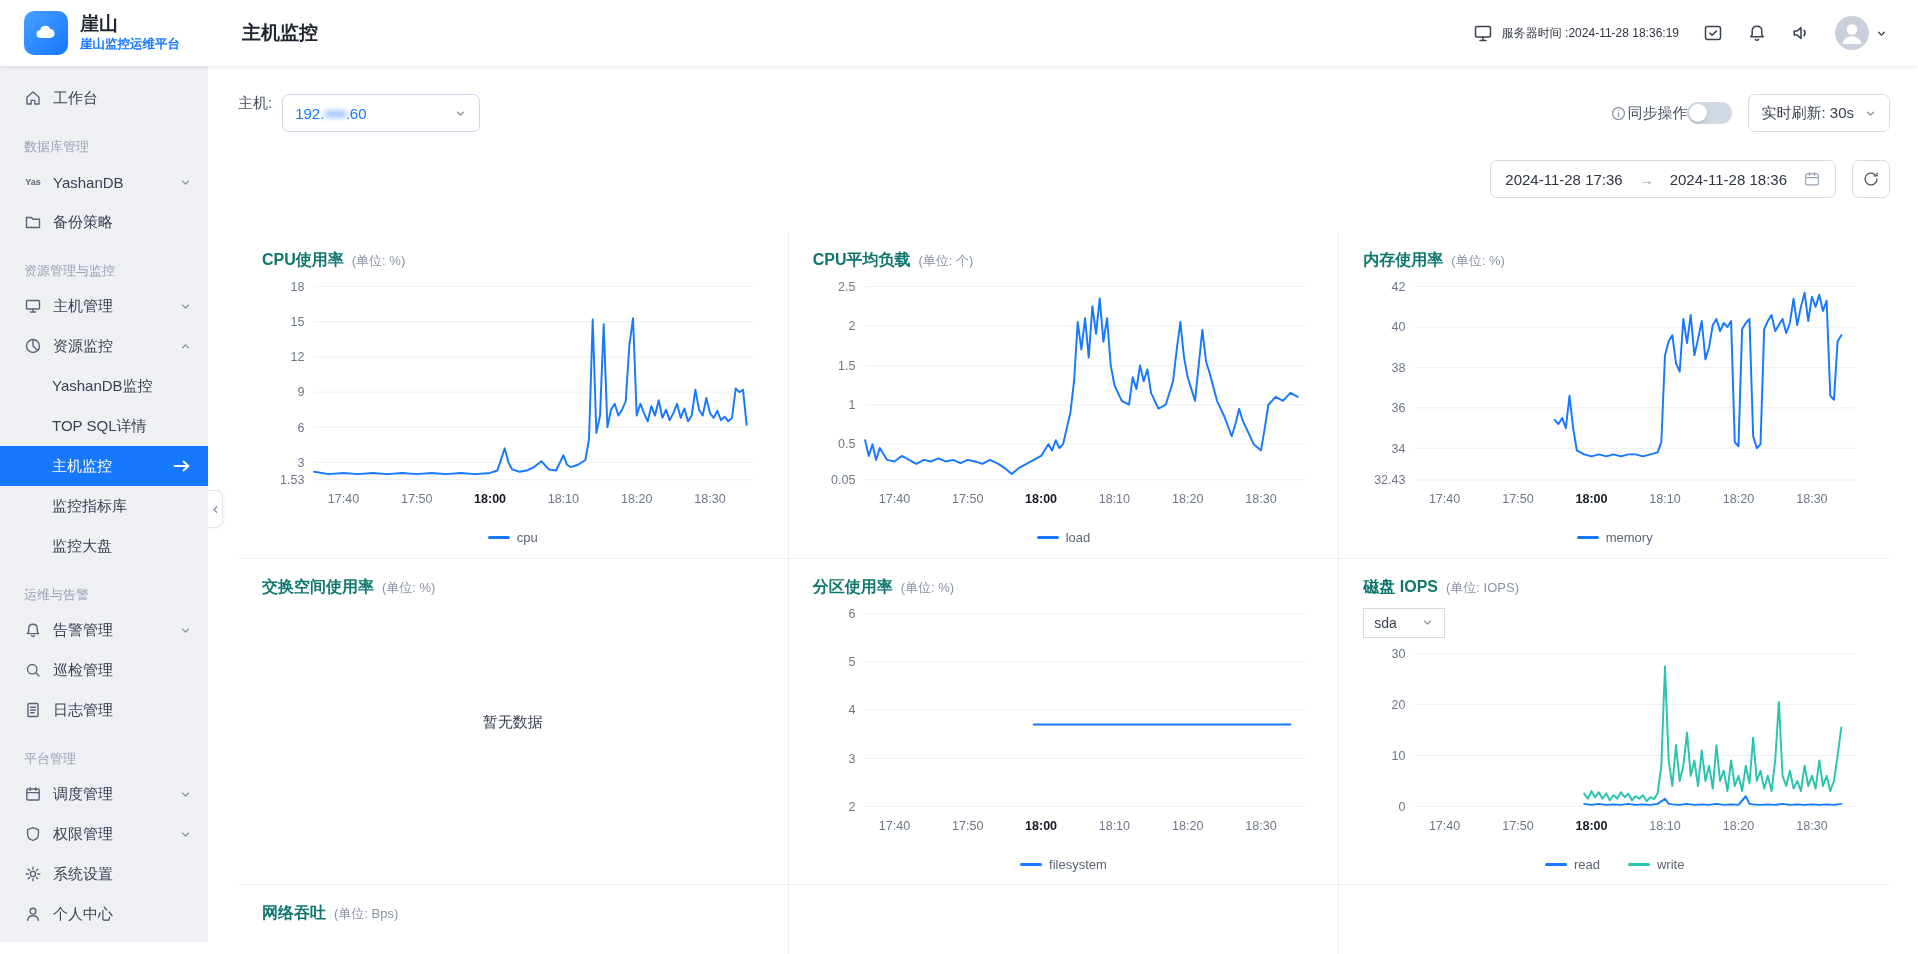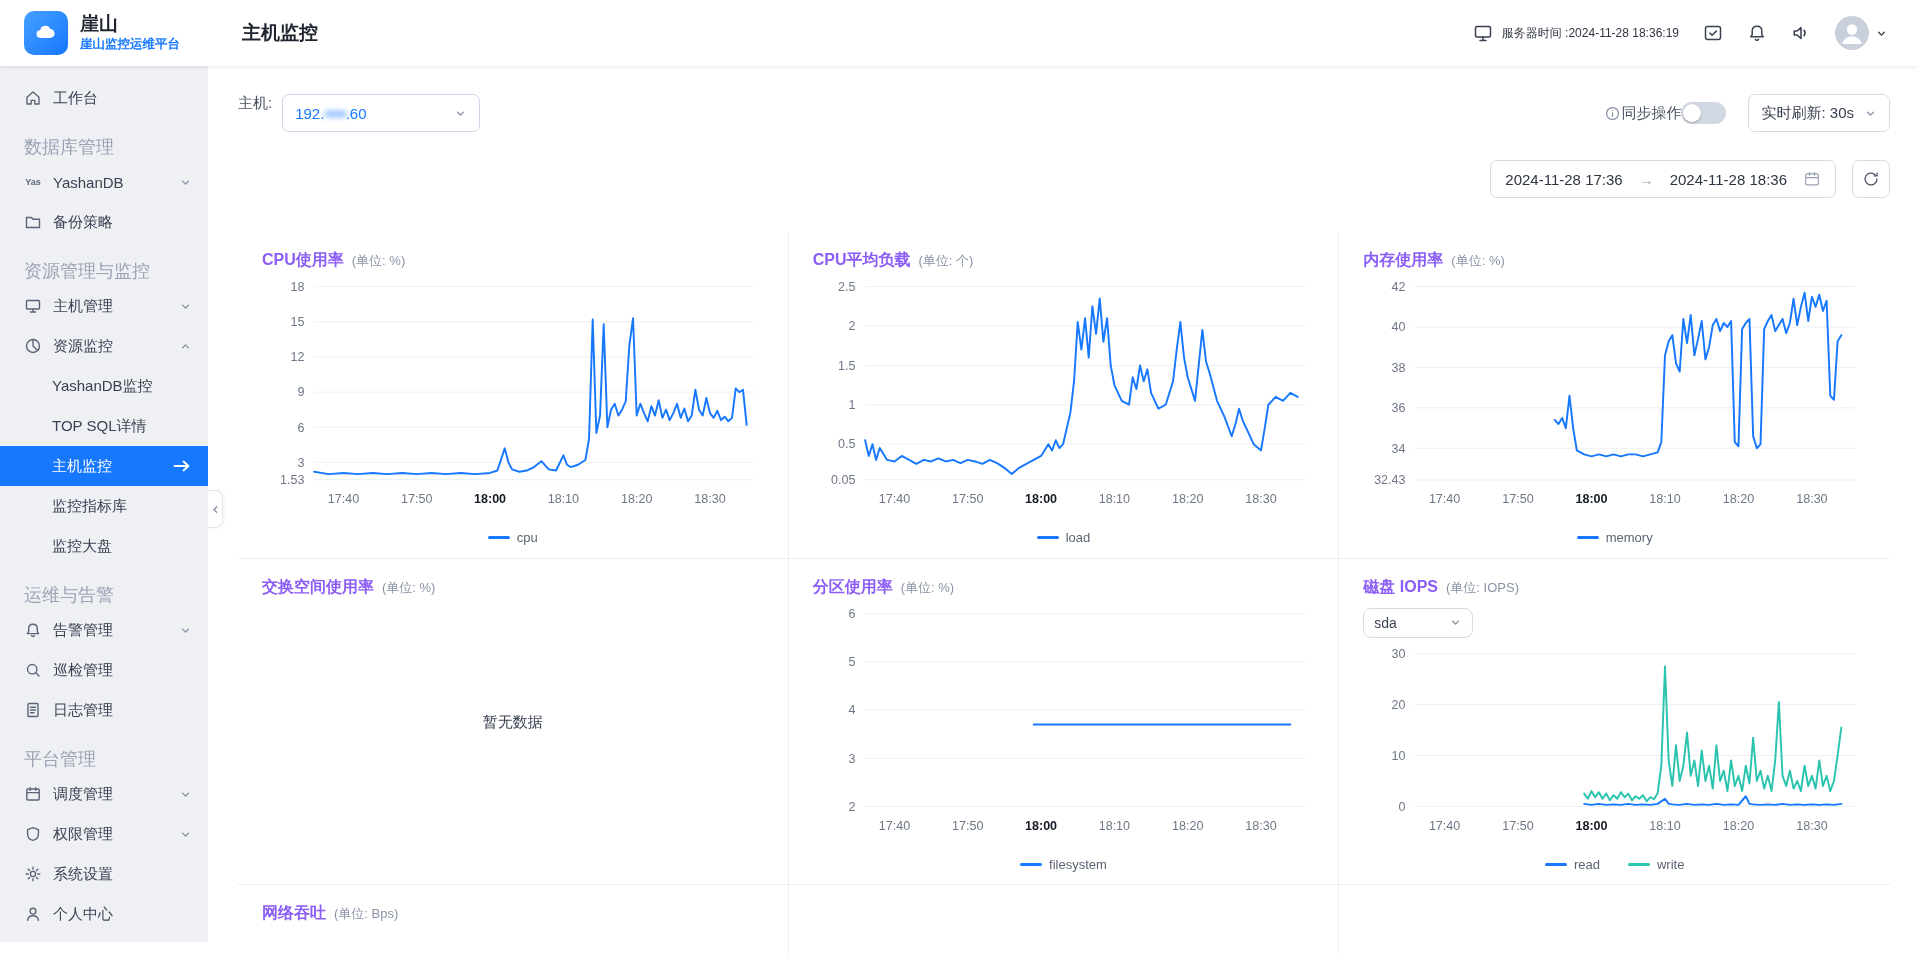--- a/index.html
+++ b/index.html
@@ -20,65 +20,65 @@
 .avatar{width:34px;height:34px;border-radius:50%;background:#c9cfdb;overflow:hidden;flex:none}
 .chev{width:13px;height:13px;stroke:#8a93a6;fill:none;stroke-width:1.7;stroke-linecap:round;stroke-linejoin:round;flex:none}
 .chev.dark{stroke:#39404f}
 .chev.up{transform:rotate(180deg)}
 
 .sidebar{position:absolute;top:66px;left:0;bottom:12px;width:208px;background:#eef0f4;padding-top:12px;overflow:hidden;z-index:10}
 .nav-item{height:40px;display:flex;align-items:center;gap:11px;padding:0 16px 0 24px;font-size:15px;color:#3a4252;cursor:pointer}
 .icn{width:18px;height:18px;stroke:#5a6577;fill:none;stroke-width:1.4;stroke-linecap:round;stroke-linejoin:round;flex:none}
 .yas-icn{width:18px;flex:none;font-size:9px;font-weight:700;color:#5a6577;text-align:center}
 .nav-label{flex:1;white-space:nowrap}
-.nav-section{margin-top:14px;height:30px;line-height:30px;padding-left:24px;font-size:18px;color:#9aa3b4;white-space:nowrap}
+.nav-section{margin-top:14px;height:30px;line-height:30px;padding-left:24px;font-size:13px;color:#9aa3b4;white-space:nowrap}
 .nav-sub{height:40px;display:flex;align-items:center;padding-left:52px;font-size:15px;color:#3a4252;cursor:pointer}
 .nav-sub.active{background:#1677ff;color:#fff;padding-right:16px}
 .nav-sub.active .nav-label{flex:1}
 .arrow-icn{width:20px;height:14px;stroke:#fff;fill:none;stroke-width:1.8;stroke-linecap:round;stroke-linejoin:round;flex:none}
 
 .main{position:absolute;top:66px;left:208px;right:0;bottom:0;background:#fff;overflow:hidden}
 .collapse-handle{position:absolute;left:0;top:424px;width:15px;height:38px;background:#fff;border:1px solid #e3e6ec;border-left:none;border-radius:0 8px 8px 0;display:flex;align-items:center;justify-content:center;cursor:pointer;z-index:5;box-shadow:1px 0 4px rgba(0,0,0,.05)}
 .content{padding:28px 28px 0 30px}
 .toolbar-row1{display:flex;}
 .host-label{font-size:15px;color:#4b5363;margin-right:10px}
 .host-select{width:198px;height:38px;border:1px solid #cdd6e6;border-radius:7px;background:#fff;display:flex;align-items:center;justify-content:space-between;padding:0 12px;cursor:pointer}
 .host-value{font-size:15px;color:#1677ff;display:flex;align-items:center}
 .masked{filter:blur(3px);letter-spacing:-1px}
 .row1-right{margin-left:auto;display:flex;align-items:center;}
 .iicon{width:17px;height:17px;stroke:#8a93a6;fill:none;stroke-width:1.5;stroke-linecap:round}
 .sync-label{font-size:15px;color:#4b5363}
 .toggle{width:45px;height:22px;border-radius:11px;background:#d2d8e2;position:relative;cursor:pointer;flex:none}
 .toggle .knob{position:absolute;left:2px;top:2px;width:18px;height:18px;border-radius:50%;background:#fff;box-shadow:0 1px 2px rgba(0,0,0,.25)}
-.refresh-select{height:38px;border:1px solid #d5dbe6;border-radius:7px;display:flex;align-items:center;gap:10px;padding:0 12px;font-size:15px;color:#39404f;margin-left:22px;cursor:pointer;background:#fff}
+.refresh-select{height:38px;border:1px solid #d5dbe6;border-radius:7px;display:flex;align-items:center;gap:10px;padding:0 12px;font-size:15px;color:#39404f;margin-left:16px;cursor:pointer;background:#fff}
 .toolbar-row2{display:flex;justify-content:flex-end;align-items:center;margin-top:28px;gap:16px}
 .date-range{height:38px;border:1px solid #d5dbe6;border-radius:7px;display:flex;align-items:center;gap:16px;padding:0 14px;font-size:15px;color:#2e3442;background:#fff;cursor:pointer}
 .date-sep{color:#98a1b3}
 .dicon{width:18px;height:18px;stroke:#9aa3b4;fill:none;stroke-width:1.4;stroke-linecap:round;stroke-linejoin:round}
 .refresh-btn{width:38px;height:38px;border:1px solid #d5dbe6;border-radius:7px;display:flex;align-items:center;justify-content:center;background:#fff;cursor:pointer}
 .refresh-btn .dicon{stroke:#4b5363}
 
 .chart-grid{display:grid;grid-template-columns:1fr 1fr 1fr;margin-top:34px}
 .chart-cell{padding:18px 24px 10px;border-bottom:1px solid #ebeef2;min-width:0}
 .chart-cell.colA,.chart-cell.colB{border-right:1px solid #ebeef2}
 .chart-cell.row3{border-bottom:none;min-height:300px}
 .chart-head{display:flex;align-items:baseline;gap:8px}
-.c-title{font-size:16px;font-weight:700;color:#8b5cf6;white-space:nowrap}
+.c-title{font-size:16px;font-weight:700;color:#0f766e;white-space:nowrap}
 .c-unit{font-size:13px;color:#8a93a6;white-space:nowrap}
 .chart-plot{margin-top:6px}
 .chart-plot svg{width:100%}
 .gridline{stroke:#eceff4;stroke-width:1}
 .ytick{fill:#6e7786;font-size:13px;text-anchor:end}
 .xtick{fill:#6e7786;font-size:13px;text-anchor:middle}
 .xtick.bold{fill:#161b26;font-weight:700}
 .legend{display:flex;justify-content:center;gap:28px;margin-top:15px;min-height:20px}
 .legend-item{display:flex;align-items:center;gap:7px;font-size:13px;color:#5b6472;cursor:pointer}
 .legend-swatch{width:22px;height:3px;border-radius:2px;display:inline-block;background:#1677ff}
 .empty-chart{height:250px;display:flex;align-items:center;justify-content:center;font-size:15px;color:#3a4252}
-.mini-select{width:110px;height:30px;border:1px solid #d5dbe6;border-radius:8px;display:flex;align-items:center;justify-content:space-between;padding:0 10px;font-size:14px;color:#3a4252;margin:10px 0 2px;cursor:pointer;background:#fff}
+.mini-select{width:82px;height:30px;border:1px solid #d5dbe6;border-radius:0;display:flex;align-items:center;justify-content:space-between;padding:0 10px;font-size:14px;color:#3a4252;margin:10px 0 2px;cursor:pointer;background:#fff}
 </style>
 </head>
 <body>
 
 <div class="header">
   <div class="brand">
     <div class="logo">
       <svg width="26" height="26" viewBox="0 0 24 24">
           <path d="M7 16.5a3.5 3.5 0 0 1-.4-7A4.9 4.9 0 0 1 16 8.4a4 4 0 0 1 1.1 7.8c-.4.2-1 .3-1.6.3H7Z" fill="#fff"></path>
         </svg>

